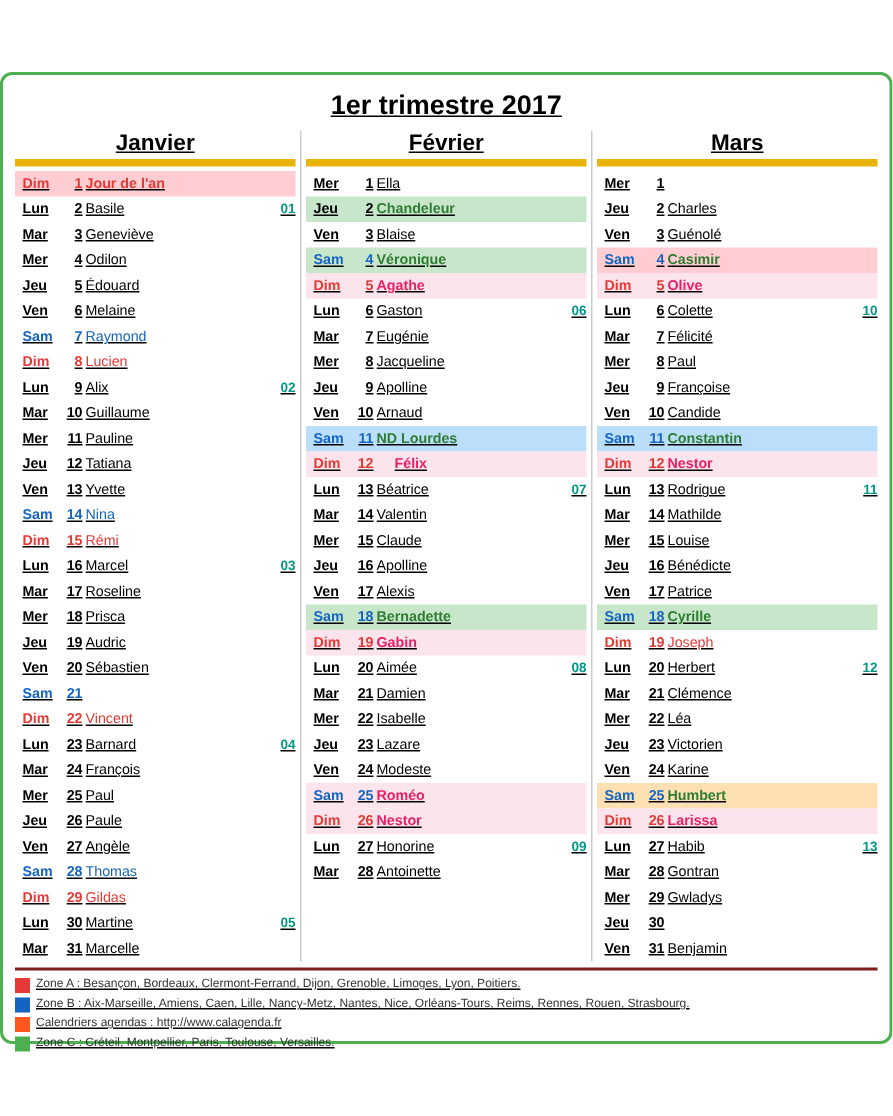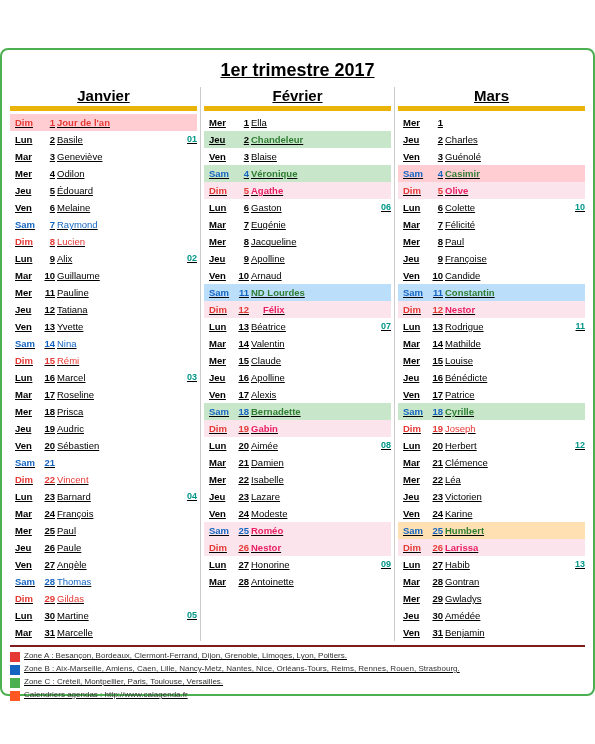--- a/index.html
+++ b/index.html
@@ -656,42 +656,41 @@
         </div>
         <div class="day-row">
           <span class="day-name">Mer</span>
           <span class="day-num">29</span>
           <span class="day-saint">Gwladys</span>
           <span class="week-num"></span>
         </div>
         <div class="day-row">
           <span class="day-name">Jeu</span>
           <span class="day-num">30</span>
-          <span class="day-saint">Amédée</span>
           <span class="week-num"></span>
         </div>
         <div class="day-row">
           <span class="day-name">Ven</span>
           <span class="day-num">31</span>
           <span class="day-saint">Benjamin</span>
           <span class="week-num"></span>
         </div>
       </div>
     </div>
   <div class="legend">
   <div class="legend-row">
         <div class="legend-swatch" style="background-color: rgb(229, 57, 53); flex-shrink: 0; margin-top: 1px;"></div>
         <span class="legend-text">Zone A : Besançon, Bordeaux, Clermont-Ferrand, Dijon, Grenoble, Limoges, Lyon, Poitiers.</span>
       </div>
       <div class="legend-row">
         <div class="legend-swatch" style="background-color: rgb(21, 101, 192); flex-shrink: 0; margin-top: 1px;"></div>
         <span class="legend-text">Zone B : Aix-Marseille, Amiens, Caen, Lille, Nancy-Metz, Nantes, Nice, Orléans-Tours, Reims, Rennes, Rouen, Strasbourg.</span>
       </div>
       <div class="legend-row">
+        <div class="legend-swatch" style="background-color: rgb(255, 87, 34); flex-shrink: 0; margin-top: 1px;"></div>
+        <span class="legend-text">Calendriers agendas : http://www.calagenda.fr</span>
+      </div>
+      <div class="legend-row">
         <div class="legend-swatch" style="background-color: rgb(76, 175, 80); flex-shrink: 0; margin-top: 1px;"></div>
         <span class="legend-text">Zone C : Créteil, Montpellier, Paris, Toulouse, Versailles.</span>
-      </div>
-      <div class="legend-row">
-        <div class="legend-swatch" style="background-color: rgb(255, 87, 34); flex-shrink: 0; margin-top: 1px;"></div>
-        <span class="legend-text">Calendriers agendas : http://www.calagenda.fr</span>
       </div>
     </div>
 </div>
 
 </body></html>

